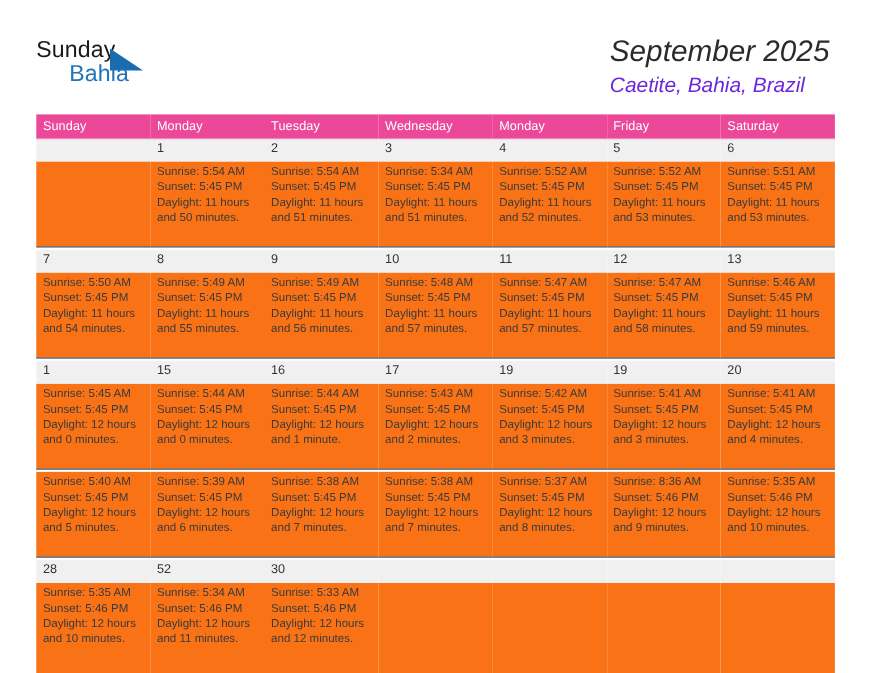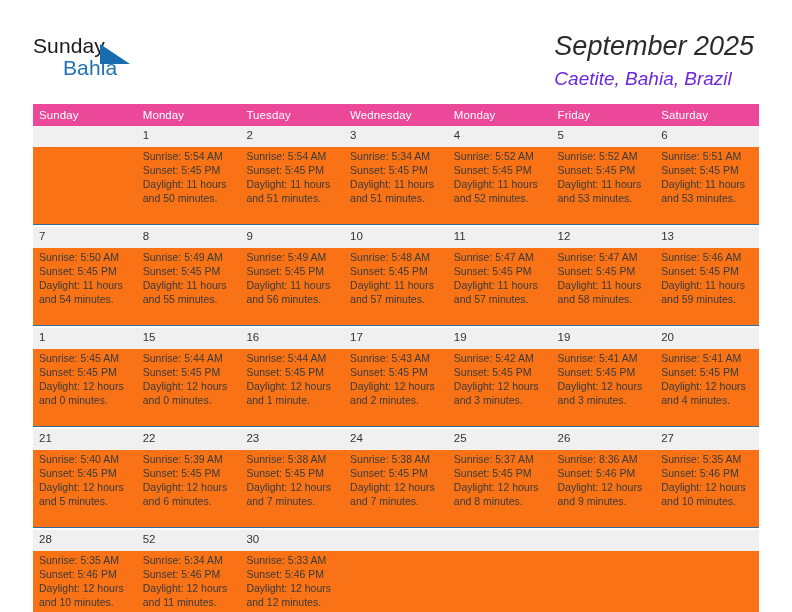--- a/index.html
+++ b/index.html
@@ -354,29 +354,20 @@
             <span class="line">Sunrise: 5:41 AM</span>
             <span class="line">Sunset: 5:45 PM</span>
             <span class="line">Daylight: 12 hours</span>
             <span class="line">and 4 minutes.</span>
           </td>
         </tr>
         <tr class="sep-row">
           <td colspan="7"></td>
         </tr>
 
-        <tr class="daynum-row">
-          <td>21</td>
-          <td>22</td>
-          <td>23</td>
-          <td>24</td>
-          <td>25</td>
-          <td>26</td>
-          <td>27</td>
-        </tr>
         <tr class="info-row">
           <td>
             <span class="line">Sunrise: 5:40 AM</span>
             <span class="line">Sunset: 5:45 PM</span>
             <span class="line">Daylight: 12 hours</span>
             <span class="line">and 5 minutes.</span>
           </td>
           <td>
             <span class="line">Sunrise: 5:39 AM</span>
             <span class="line">Sunset: 5:45 PM</span>

